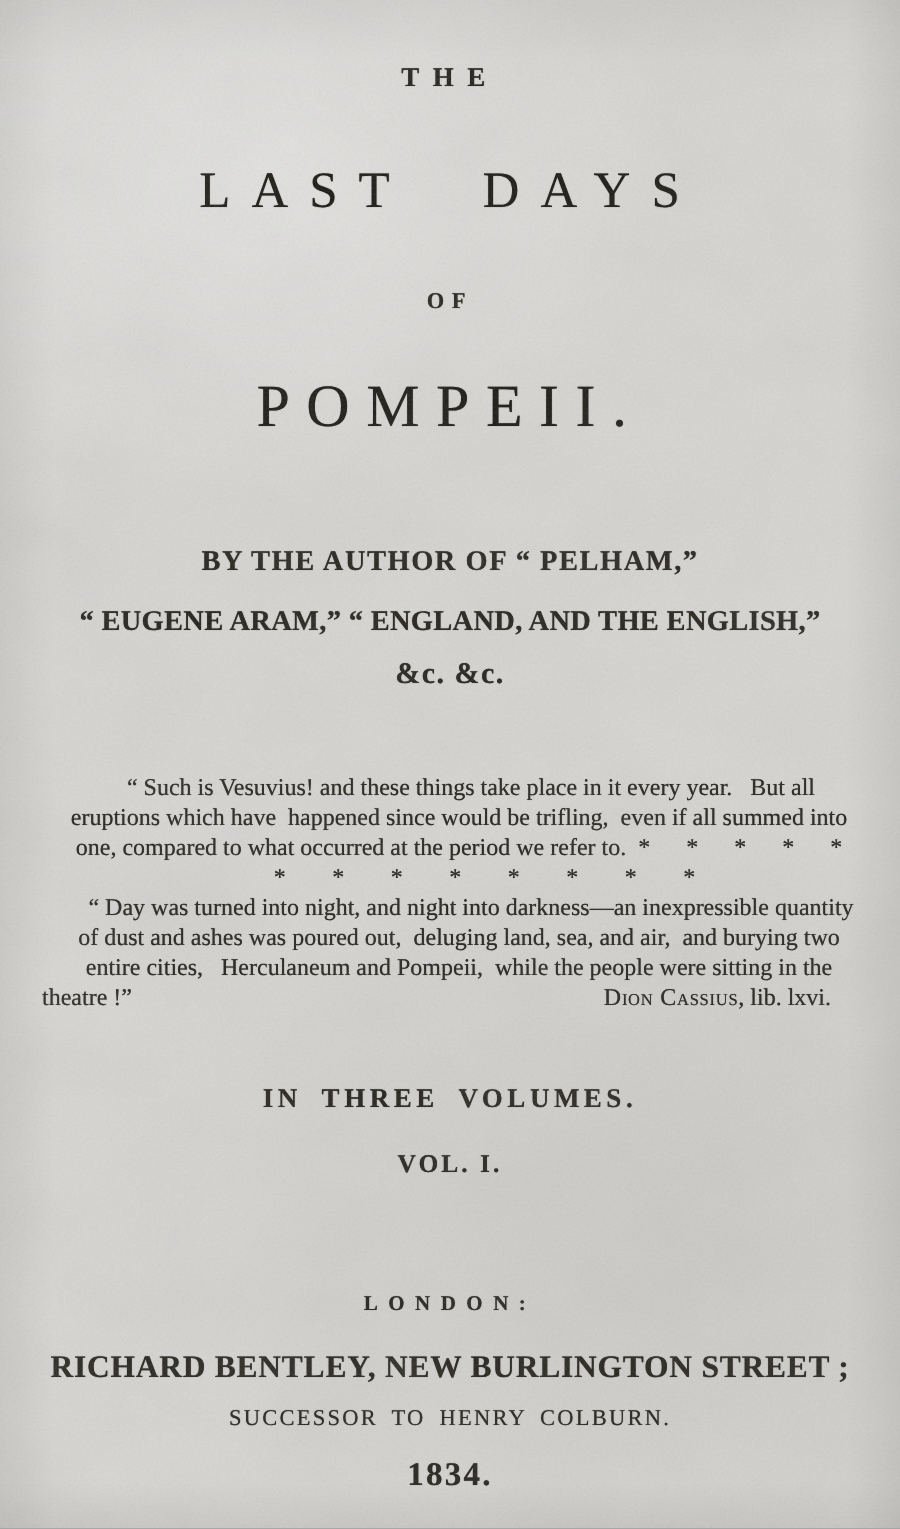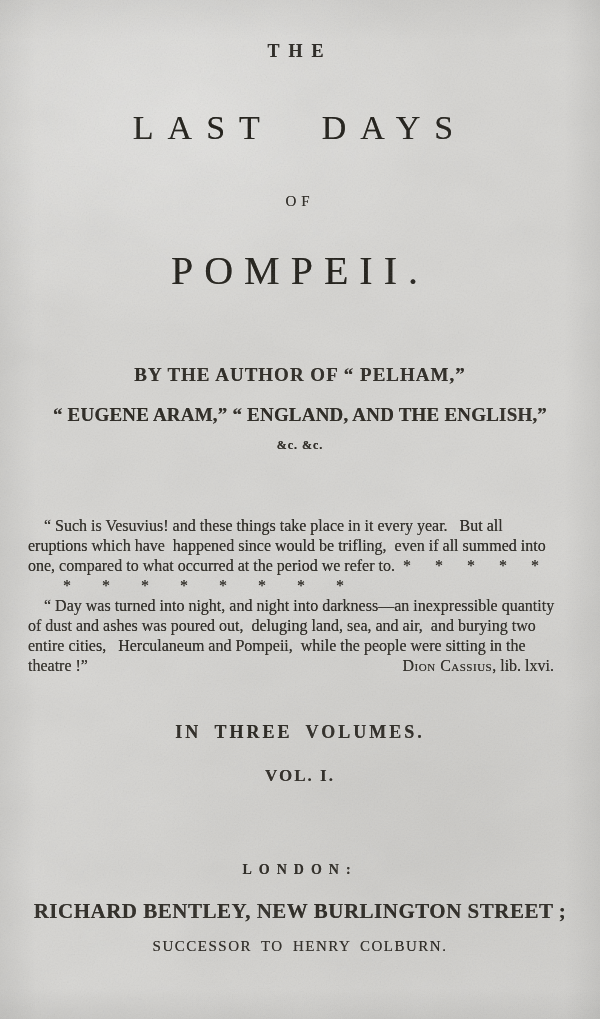--- a/index.html
+++ b/index.html
@@ -15,28 +15,28 @@
       linear-gradient(to bottom, rgba(90,90,88,0.08), rgba(90,90,88,0) 4%, rgba(90,90,88,0) 97%, rgba(90,90,88,0.10));
     overflow:hidden;
     font-family:"Liberation Serif","DejaVu Serif",serif;
     color:#24211b;
   }
   .grain{position:absolute;left:0;top:0;z-index:2;pointer-events:none;}
   .txt{position:absolute;left:0;right:0;text-align:center;z-index:1;
        text-shadow:0 0 0.6px rgba(45,42,36,0.75);}
   .t-the     {top:41px;  font-size:18px; font-weight:bold; letter-spacing:9px;  color:#1d1a15;}
   .t-main1   {top:110px; font-size:34px; line-height:36px; letter-spacing:14px; word-spacing:26px; color:#17150f;}
-  .t-of      {top:193px; font-size:15px; font-weight:normal; letter-spacing:5px;  color:#24211b;}
+  .t-of      {top:193px; font-size:15px; font-weight:bold; letter-spacing:5px;  color:#24211b;}
   .t-main2   {top:250px; font-size:40px; line-height:42px; letter-spacing:11px; color:#17150f;}
   .t-by1     {top:364px; font-size:19px; font-weight:bold; letter-spacing:1px;}
   .t-by2     {top:404px; font-size:19px; font-weight:bold; letter-spacing:0.2px;}
-  .t-by3     {top:438px; font-size:12px; font-weight:bold; letter-spacing:1px;}
+  .t-by3     {top:438px; font-size:20px; font-weight:bold; letter-spacing:1px;}
   .epigraph{
     position:absolute;left:28px;top:516px;width:556px;z-index:1;
-    font-size:16px;line-height:20px;text-align:left;
+    font-size:16px;line-height:20px;text-align:center;
     text-shadow:0 0 0.5px rgba(45,42,36,0.8);
   }
   .epigraph .ln{white-space:pre;}
   .epigraph .indent{padding-left:16px;}
   .epigraph .starrow{padding-left:35px;letter-spacing:1px;}
   .attr-line{display:flex;justify-content:space-between;padding-right:30px;white-space:pre;}
   .smallcaps{font-variant:small-caps;letter-spacing:0.5px;}
   .t-volumes {top:722px; font-size:18px; font-weight:bold; letter-spacing:3px; word-spacing:6px;}
   .t-vol     {top:766px; font-size:17px; font-weight:bold; letter-spacing:2px;}
   .t-city    {top:862px; font-size:14px; font-weight:bold; letter-spacing:7px;}
@@ -71,20 +71,21 @@
       <span><span class="smallcaps">Dion Cassius</span><span>, lib. lxvi.</span></span>
     </div>
   </div>
 
   <div class="txt t-volumes">IN THREE VOLUMES.</div>
   <div class="txt t-vol">VOL. I.</div>
 
   <div class="txt t-city">LONDON:</div>
   <div class="txt t-pub">RICHARD BENTLEY, NEW BURLINGTON STREET ;</div>
   <div class="txt t-succ">SUCCESSOR TO HENRY COLBURN.</div>
+  <div class="txt t-year">1834.</div>
 
   <svg class="grain" width="600" height="1019" aria-hidden="true">
     <defs>
       <filter id="fineGrain" x="0" y="0" width="100%" height="100%">
         <feTurbulence type="fractalNoise" baseFrequency="0.65" numOctaves="2" stitchTiles="stitch" result="n"></feTurbulence>
         <feColorMatrix in="n" type="saturate" values="0"></feColorMatrix>
       </filter>
       <filter id="blotch" x="0" y="0" width="100%" height="100%">
         <feTurbulence type="fractalNoise" baseFrequency="0.012 0.016" numOctaves="3" stitchTiles="stitch" result="b"></feTurbulence>
         <feColorMatrix in="b" type="saturate" values="0"></feColorMatrix>

